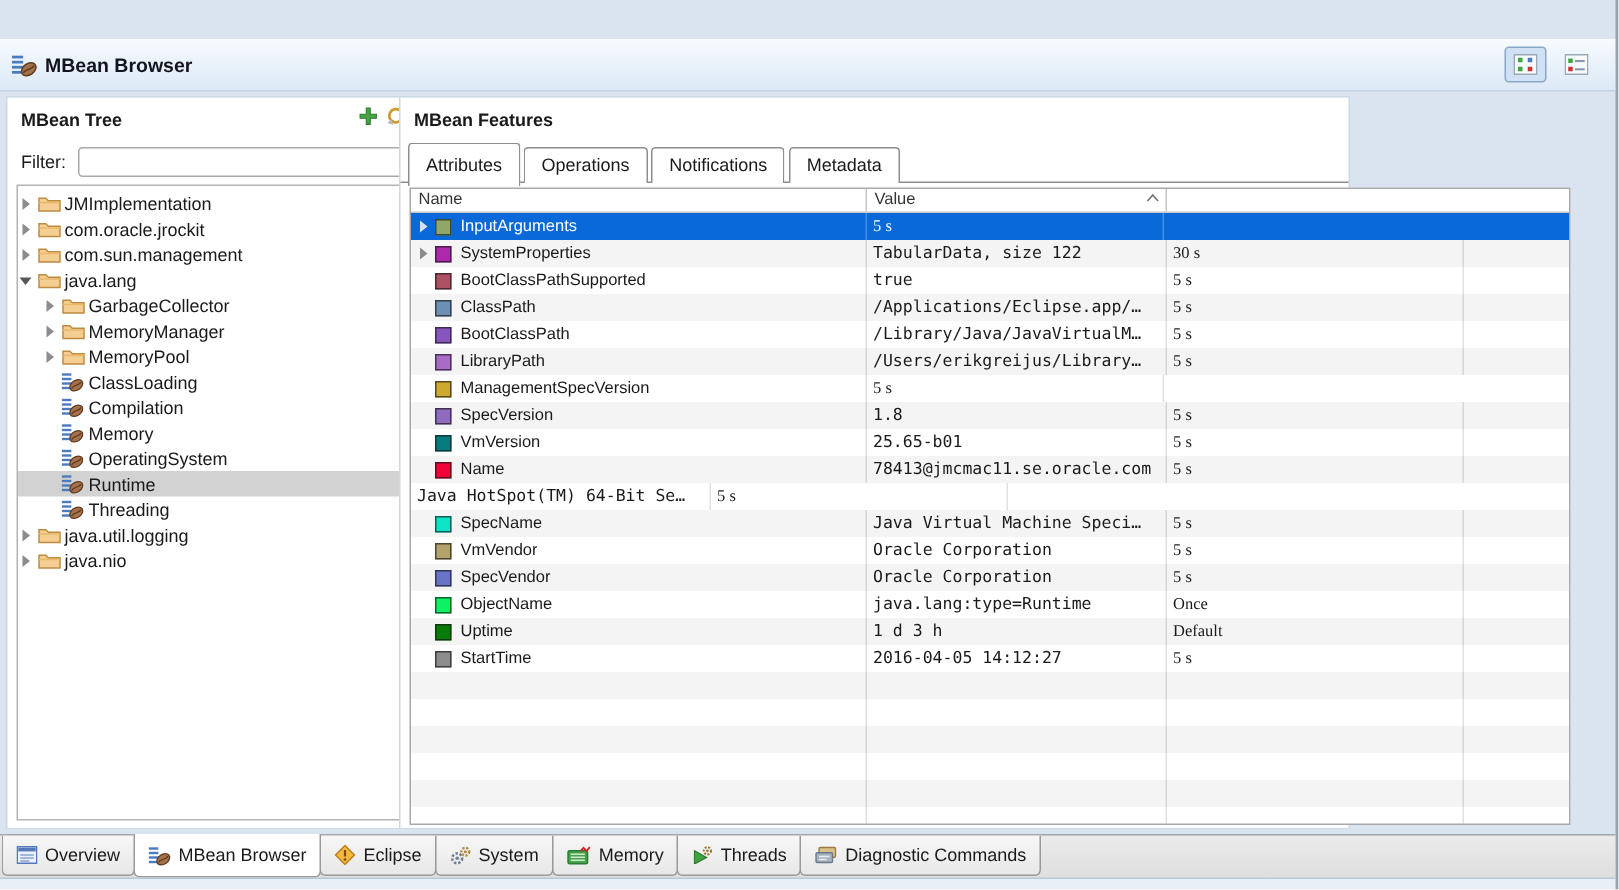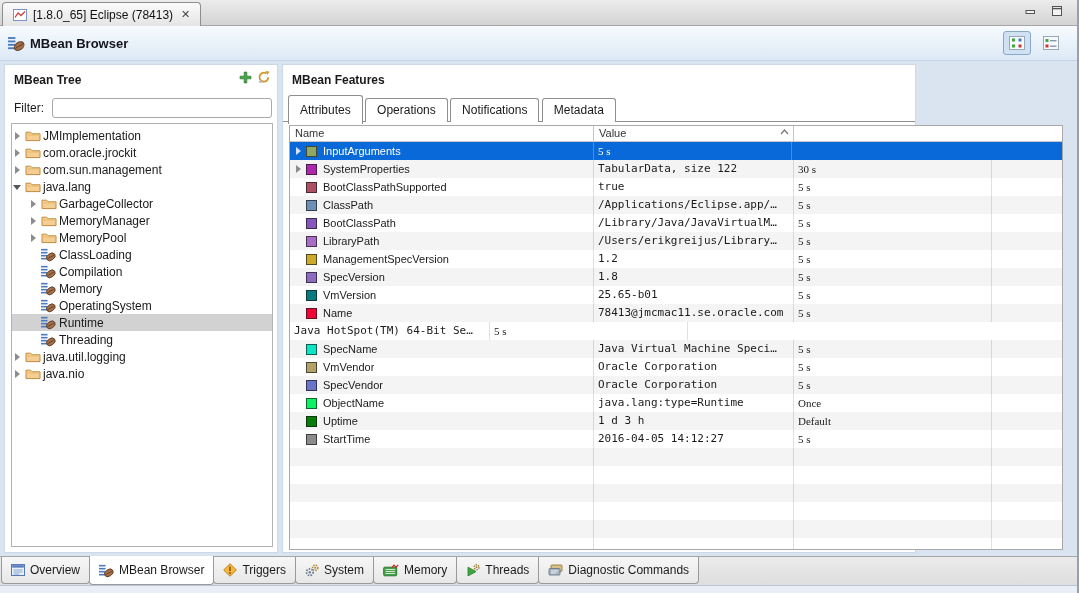--- a/index.html
+++ b/index.html
@@ -26,21 +26,21 @@
   .vtitle { font-size:13px; font-weight:bold; color:#14141e; margin-left:30px; }
   .vicon { position:absolute; left:8px; top:9px; }
   .vtools { position:absolute; right:12px; top:5px; display:flex; gap:6px; }
   .vtool { width:28px; height:24px; display:flex; align-items:center; justify-content:center;
            border-radius:3px; border:1px solid transparent; }
   .vtool.on { background:#CFE1F2; border-color:#89A7C6; }
 
   
   .panel { position:absolute; background:#fff; border:1px solid #CBD8E5; }
   .p-left  { left:4px;  top:64px; width:274px; height:489px; }
-  .p-right { left:282px; top:64px; width:634px; height:489px; }
+  .p-right { left:266px; top:64px; width:634px; height:489px; }
   .ptitle { font-size:12px; font-weight:bold; color:#1a1a1a; position:absolute; left:9px; top:8px; }
   .ltools { position:absolute; right:6px; top:5px; display:flex; gap:5px; align-items:center; }
   .ltools svg { display:block; }
 
   
   .filterrow { position:absolute; left:9px; top:33px; display:flex; align-items:center; gap:8px; }
   .filterrow label { font-size:12px; color:#1a1a1a; }
   .filterinput { width:220px; height:20px; border:1px solid #A9A9A9; border-radius:3px;
                  font-family:"Liberation Sans",sans-serif; font-size:12px; padding:0 4px; }
 
@@ -192,37 +192,20 @@
     <rect x="1" y="5.5" width="8.5" height="3" fill="#F4F4F4" stroke="#555" stroke-width="1"></rect>
   </symbol>
   <symbol id="sym-max" viewBox="0 0 12 12">
     <rect x="1.5" y="1.5" width="9" height="9" fill="#F4F4F4" stroke="#555" stroke-width="1"></rect>
     <path d="M1.5,3.6 h9" stroke="#555" stroke-width="1.4"></path>
   </symbol>
 </svg>
 
 <div class="app">
 
-  <div class="etabbar">
-    <div class="etab">
-      <svg width="14" height="12">
-          <use href="#sym-chart"></use>
-        </svg>
-      <span class="etab-label">[1.8.0_65] Eclipse (78413)</span>
-      <span class="etab-close">✕</span>
-    </div>
-    <div class="winbtns">
-      <svg width="12" height="12">
-          <use href="#sym-min"></use>
-        </svg>
-      <svg width="12" height="12">
-          <use href="#sym-max"></use>
-        </svg>
-    </div>
-  </div>
 
   <div class="vheader">
     <svg class="vicon" width="17" height="17">
         <use href="#sym-bean"></use>
       </svg>
     <span class="vtitle">MBean Browser</span>
     <div class="vtools">
       <span class="vtool on">
         <svg width="16" height="14">
             <use href="#sym-layout-v"></use>
@@ -477,21 +460,20 @@
             <div class="cv">/Users/erikgreijus/Library…</div>
             <div class="ci">5 s</div>
             <div class="cx"></div>
           </div>
         <div class="r">
             <div class="cn">
               <i class="rtw"></i>
               <b class="sq" style="background: rgb(205, 169, 46);"></b>
               <span class="aname">ManagementSpecVersion</span>
             </div>
-            <div class="cv">1.2</div>
             <div class="ci">5 s</div>
             <div class="cx"></div>
           </div>
         <div class="r">
             <div class="cn">
               <i class="rtw"></i>
               <b class="sq" style="background: rgb(142, 107, 191);"></b>
               <span class="aname">SpecVersion</span>
             </div>
             <div class="cv">1.8</div>
@@ -633,21 +615,21 @@
     <span class="btab active">
         <svg width="15" height="15">
           <use href="#sym-bean"></use>
         </svg>
         <span>MBean Browser</span>
       </span>
     <span class="btab">
         <svg width="14" height="14">
           <use href="#sym-triggers"></use>
         </svg>
-        <span>Triggers</span>
+        <span>Eclipse</span>
       </span>
     <span class="btab">
         <svg width="14" height="13">
           <use href="#sym-gears"></use>
         </svg>
         <span>System</span>
       </span>
     <span class="btab">
         <svg width="16" height="13">
           <use href="#sym-memory"></use>

